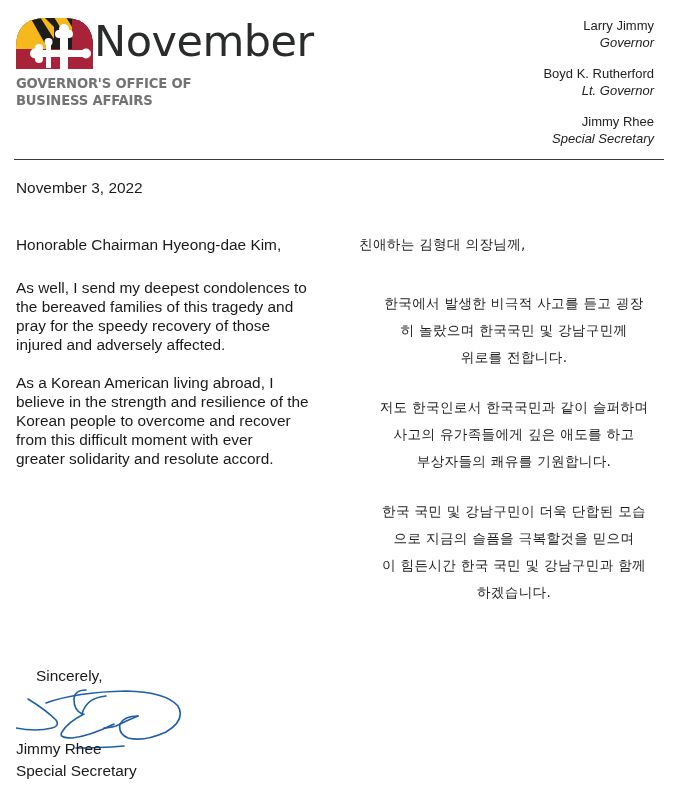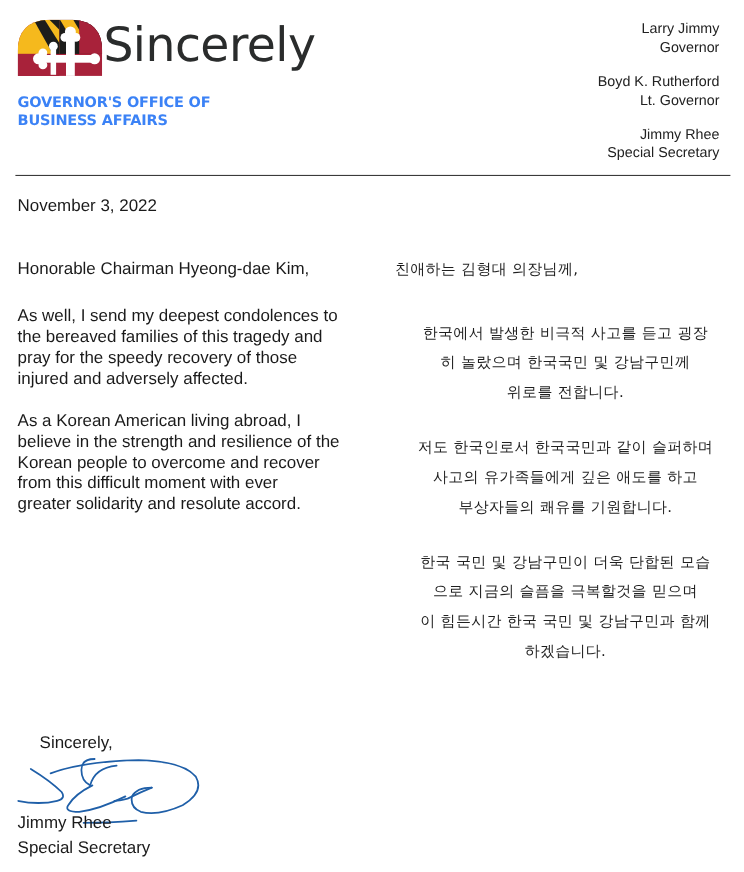--- a/index.html
+++ b/index.html
@@ -24,42 +24,42 @@
     .logo-word {
       left: 94px; top: 20px;
       font-family: "DejaVu Sans", sans-serif;
       font-size: 43px;
       letter-spacing: -0.5px;
       color: #2a2c2c;
       line-height: 1;
       white-space: nowrap;
     }
     .office-lines {
-      left: 16px; top: 86px;
+      left: 16px; top: 76px;
       font-family: "DejaVu Sans", sans-serif;
       font-weight: bold;
       font-size: 13.2px;
       line-height: 16.5px;
-      color: #3b82f6;
+      color: #737373;
       letter-spacing: -0.2px;
       white-space: nowrap;
     }
     .office-lines div { display: block; }
 
     
     .officials {
       right: 22px; top: 18px;
       font-family: "Liberation Sans", sans-serif;
       font-size: 13px;
       line-height: 16.5px;
       color: #222;
       text-align: right;
     }
     .official { margin-bottom: 15px; }
-    .official .title { }
+    .official .title { font-style: italic; }
 
     .header-rule {
       left: 14px; top: 159px;
       width: 650px; height: 0;
       border-top: 1.5px solid #3a3a3a;
     }
 
     
     .serif {
       font-family: Liberation Sans, sans-serif;
@@ -136,21 +136,21 @@
       <circle cx="19" cy="36.5" r="5"></circle>
       <circle cx="23" cy="31" r="4"></circle>
       <circle cx="23" cy="42" r="4"></circle>
       <circle cx="70" cy="36.5" r="5"></circle>
       <rect x="30" y="25" width="5" height="26"></rect>
       <circle cx="32.5" cy="25" r="4"></circle>
     </g>
   </svg>
 </div>
 
-<div class="abs logo-word">Sincerely</div>
+<div class="abs logo-word">November</div>
 
 <div class="abs office-lines">
   <div>GOVERNOR'S OFFICE OF</div>
   <div>BUSINESS AFFAIRS</div>
 </div>
 
 <div class="abs officials">
   <div class="official">
     <div>Larry Jimmy</div>
     <div class="title">Governor</div>

